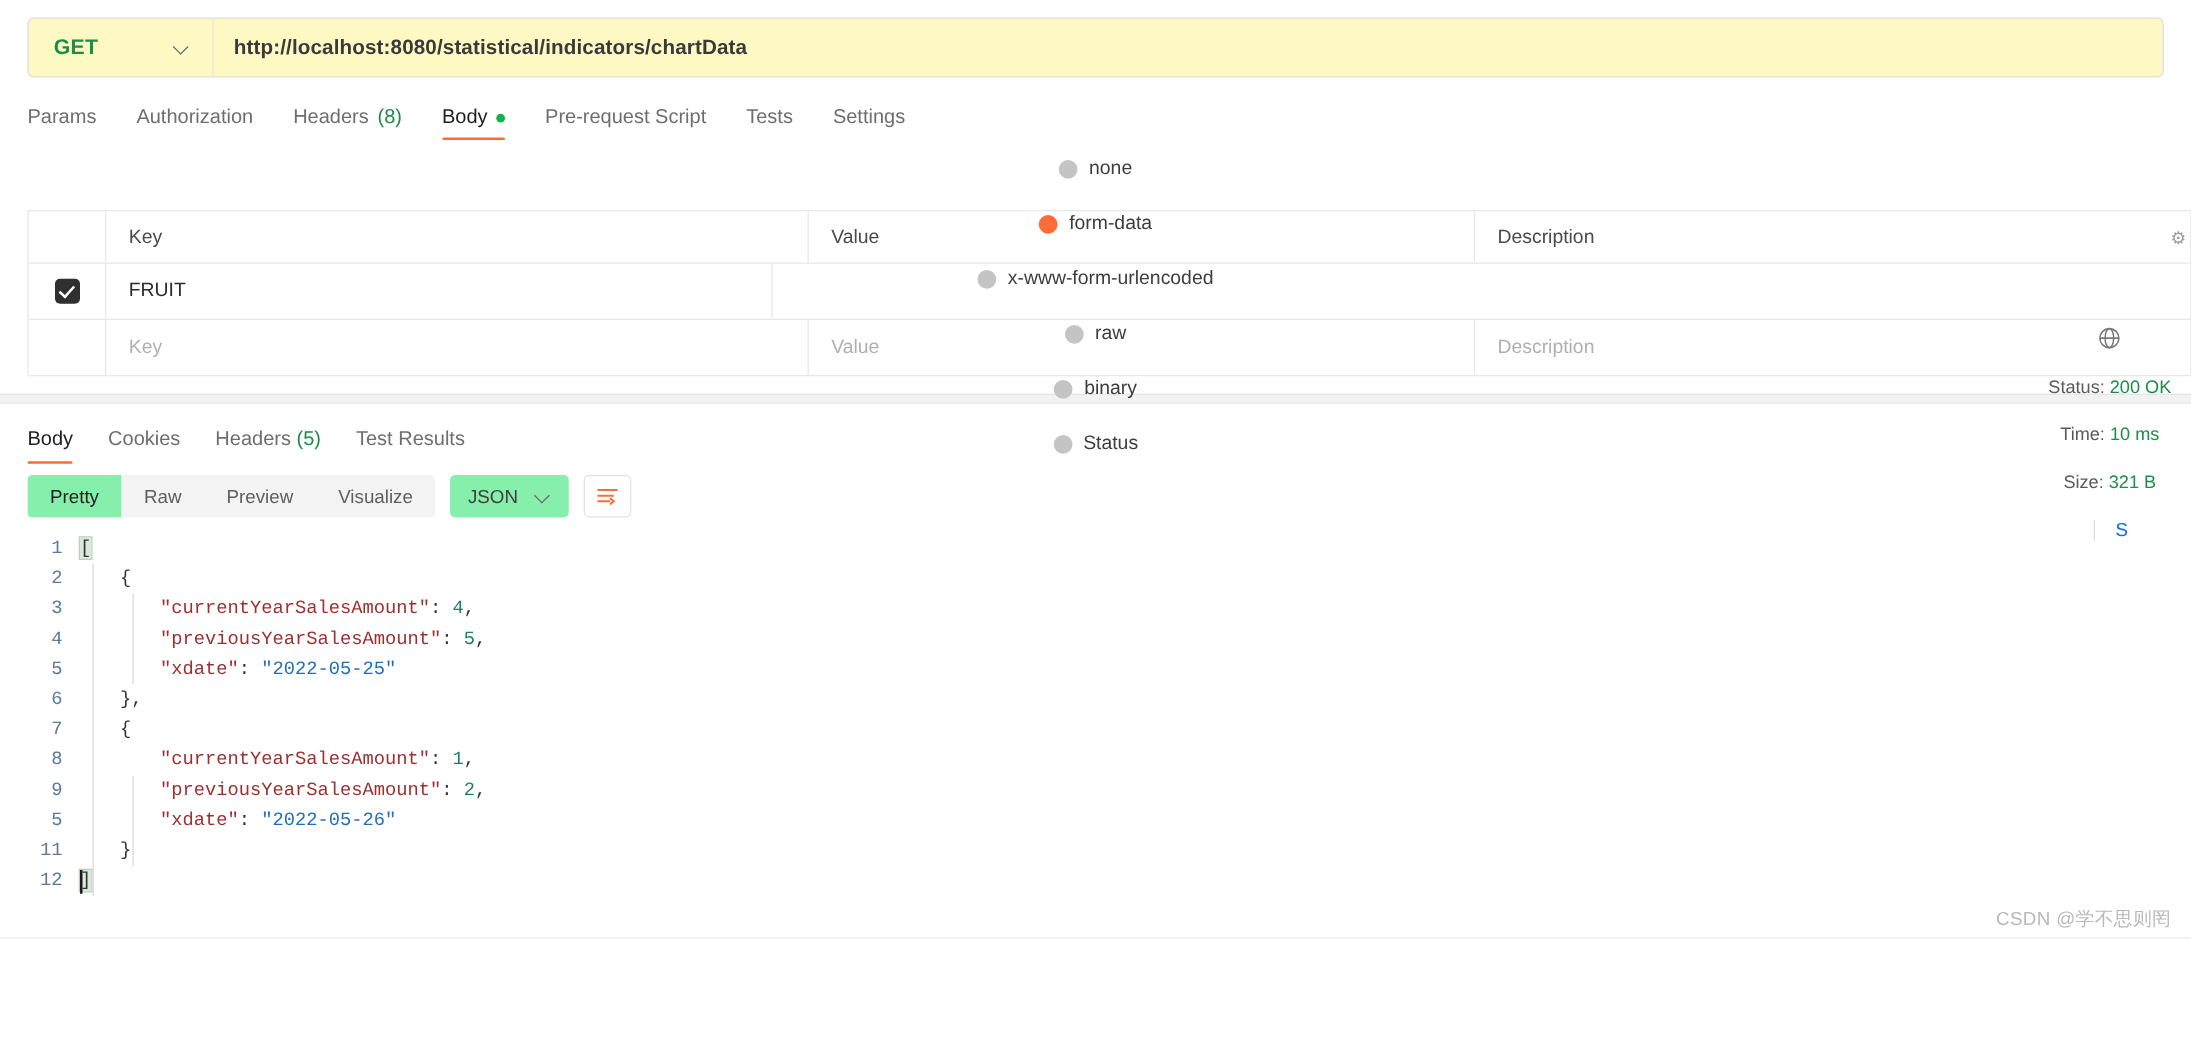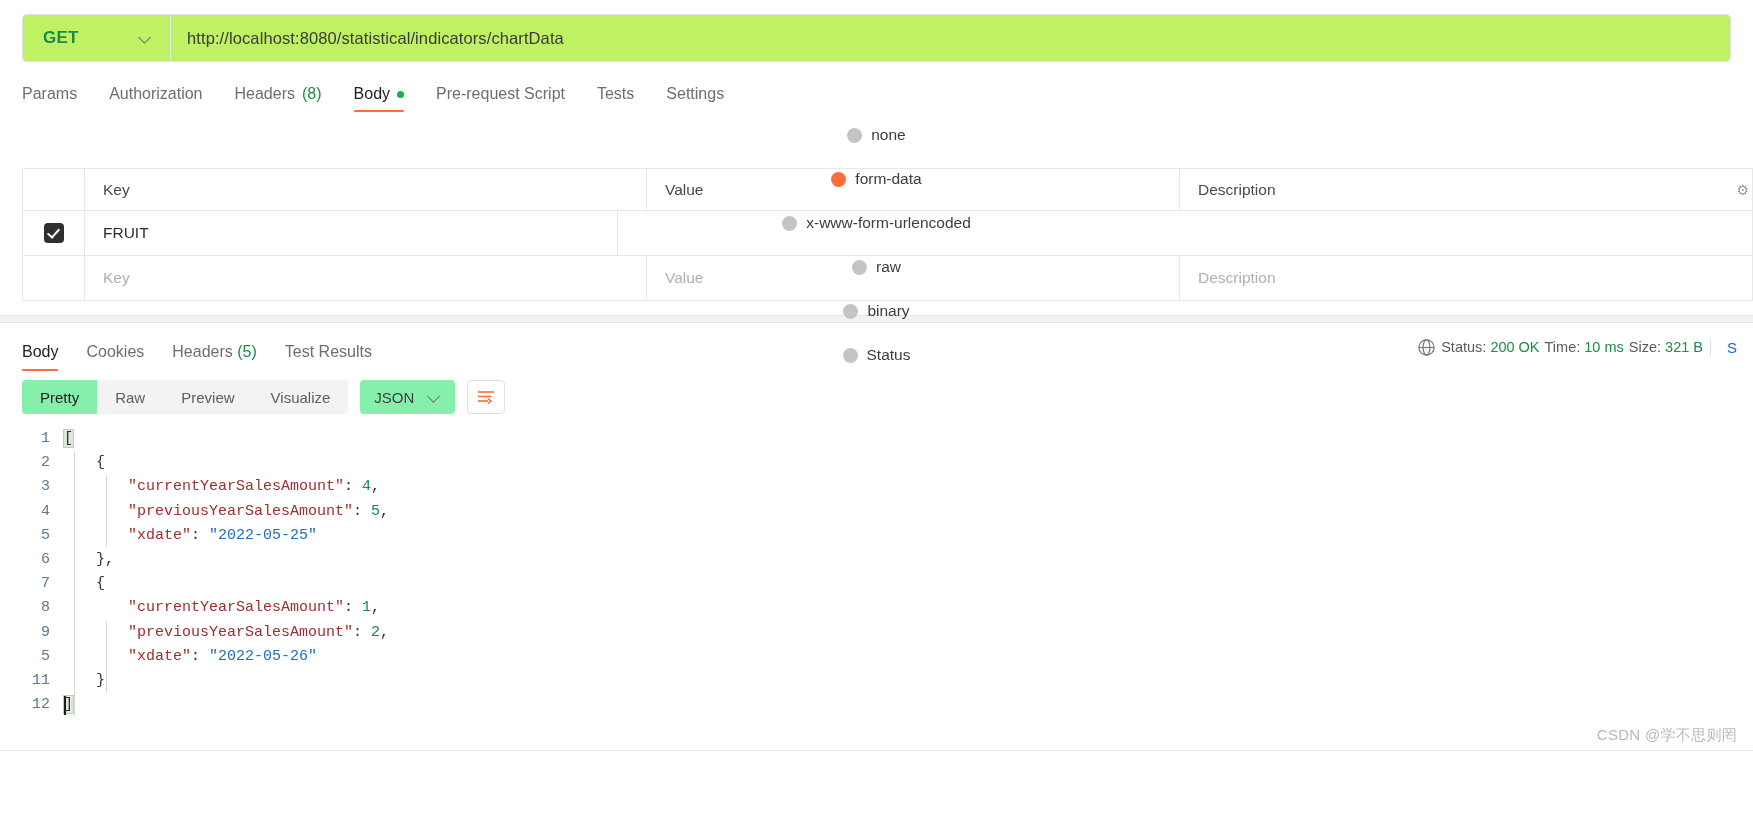--- a/index.html
+++ b/index.html
@@ -11,39 +11,40 @@
     overflow: hidden;
   }
 
   
   .urlbar-wrap { padding: 14px 22px 0 22px; }
   .urlbar {
     display: flex; align-items: stretch;
     height: 48px;
     border: 1px solid #dedede;
     border-radius: 5px;
-    background: #bef264;
+    background: #fef9c3;
   }
   .method-box {
     display: flex; align-items: center; justify-content: space-between;
     width: 148px; padding: 0 18px 0 20px;
     border-right: 1px solid #e6e6e6;
   }
   .method-label { font-size: 17px; color: #1c8c4a; font-weight: 600; letter-spacing: .2px; }
   .chev { width: 13px; height: 13px; position: relative; }
   .chev::after {
     content: ""; position: absolute; left: 1px; top: 1px;
     width: 8px; height: 8px;
     border-right: 1.6px solid #6b6b6b; border-bottom: 1.6px solid #6b6b6b;
     transform: rotate(45deg);
   }
   .url-input {
     flex: 1; display: flex; align-items: center;
     padding-left: 16px; font-size: 16.5px; color: #3a3a3a;
     letter-spacing: .1px;
+    font-weight: bold;
   }
 
   
   .req-tabs {
     display: flex; align-items: flex-end; gap: 0;
     padding: 0 22px; margin-top: 14px;
     height: 36px;
   }
   .rtab {
     position: relative; font-size: 16px; color: #6e6e6e;
@@ -131,21 +132,21 @@
     position: relative; font-size: 16px; color: #6e6e6e;
     padding: 0 14px 10px 14px;
   }
   .restab:first-child { padding-left: 0; }
   .restab.active { color: #212121; }
   .restab.active::after {
     content: ""; position: absolute; left: 0; right: 14px; bottom: 0;
     height: 2.5px; background: #ff6c37; border-radius: 2px;
   }
   .restab .count { color: #1c8c4a; }
-  .resp-meta { display: flex; align-items: center; gap: 5px; font-size: 14.5px; color: #5a5a5a; }
+  .resp-meta { display: flex; align-items: center; gap: 22px; font-size: 14.5px; color: #5a5a5a; flex-direction: column; }
   .meta-val { color: #1c8c4a; }
   .globe { width: 19px; height: 19px; color: #7a7a7a; }
   .save-resp {
     color: #0f6fd6; font-size: 15px; padding-left: 16px;
     border-left: 1px solid #e0e0e0; margin-left: 2px;
   }
 
   
   .resp-toolbar {
     display: flex; align-items: center; gap: 12px;

